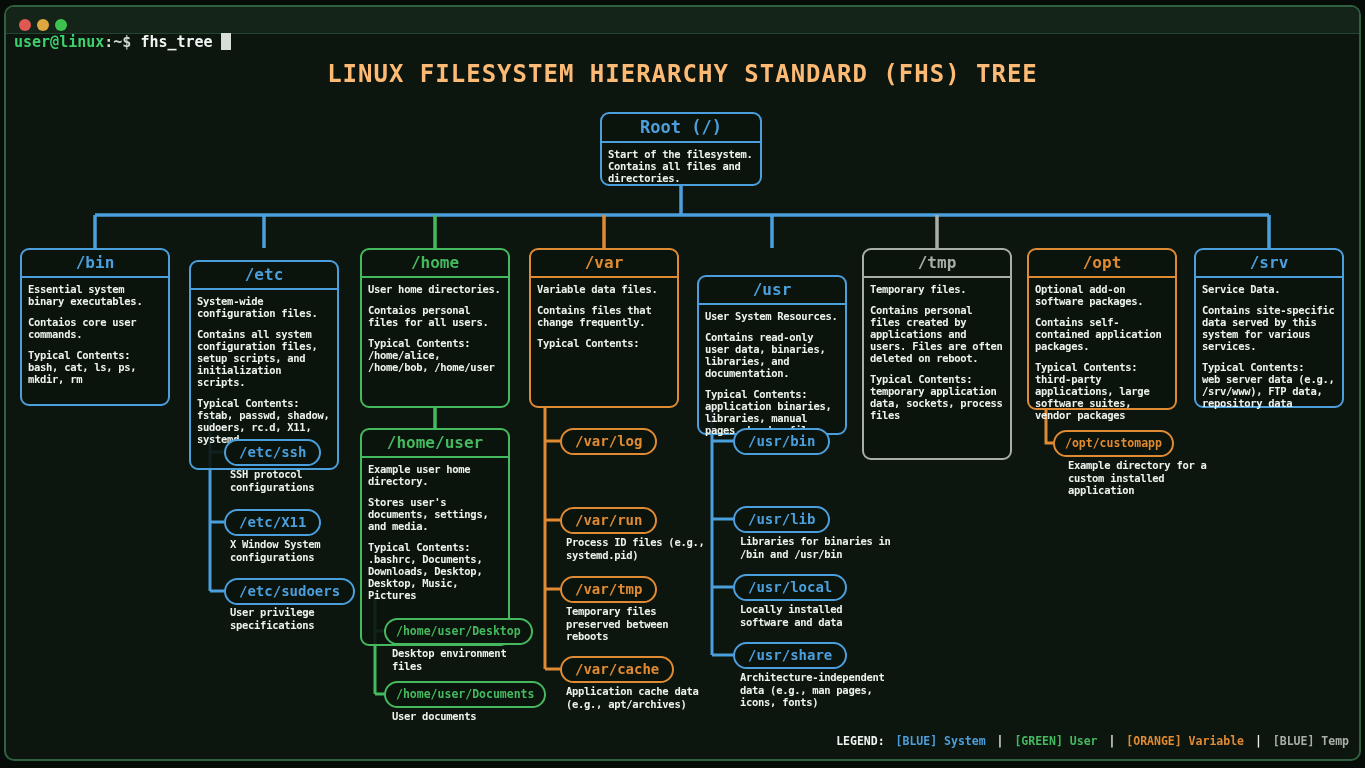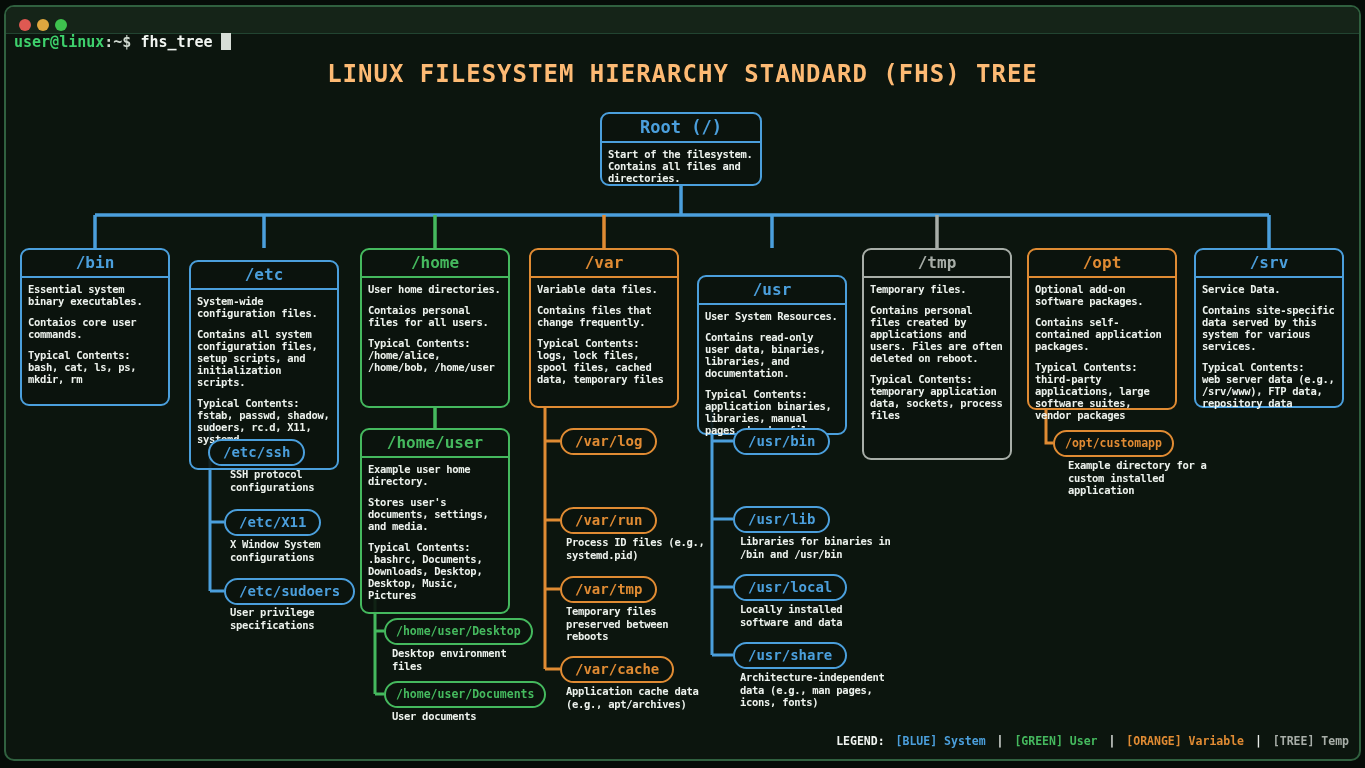--- a/index.html
+++ b/index.html
@@ -126,21 +126,21 @@
       <p>Contaios personal files for all users.</p>
       <p class="tc"><span>Typical Contents:</span><br><span>/home/alice, /home/bob, /home/user</span></p>
     </div>
   </div>
 
   <div class="bigbox c-orange" style="left:529px;top:248px;height:160px;">
     <div class="box-title">/var</div>
     <div class="box-body">
       <p>Variable data files.</p>
       <p>Contains files that change frequently.</p>
-      <p class="tc"><span>Typical Contents:</span><br><span>logs, lock files, spool files, cached data, temporary files</span></p>
+      <p class="tc"><span>Typical Contents:</span><br></p>
     </div>
   </div>
 
   <div class="bigbox c-blue" style="left:697px;top:248px;height:160px;margin-top:27px;">
     <div class="box-title">/usr</div>
     <div class="box-body">
       <p>User System Resources.</p>
       <p>Contains read-only user data, binaries, libraries, and documentation.</p>
       <p class="tc"><span>Typical Contents:</span><br><span>application binaries, libraries, manual pages, header files</span></p>
     </div>
@@ -166,30 +166,30 @@
 
   <div class="bigbox c-blue" style="left:1194px;top:248px;height:160px;">
     <div class="box-title">/srv</div>
     <div class="box-body">
       <p>Service Data.</p>
       <p>Contains site-specific data served by this system for various services.</p>
       <p class="tc"><span>Typical Contents:</span><br><span>web server data (e.g., /srv/www), FTP data, repository data</span></p>
     </div>
   </div>
 
-  <div class="bigbox c-green" style="left:360px;top:428px;height:186px;">
+  <div class="bigbox c-green" style="left:360px;top:428px;height:218px;">
     <div class="box-title">/home/user</div>
     <div class="box-body">
       <p>Example user home directory.</p>
       <p>Stores user's documents, settings, and media.</p>
       <p class="tc"><span>Typical Contents:</span><br><span>.bashrc, Documents, Downloads, Desktop, Desktop, Music, Pictures</span></p>
     </div>
   </div>
 
-  <div class="pill c-blue" style="left:208px;top:439px;">/etc/ssh</div>
+  <div class="pill c-blue" style="left:224px;top:439px;">/etc/ssh</div>
   <div class="pdesc" style="left:230px;top:468px;width:132px;">SSH protocol configurations</div>
   <div class="pill c-blue" style="left:224px;top:509px;">/etc/X11</div>
   <div class="pdesc" style="left:230px;top:538px;width:140px;">X Window System configurations</div>
   <div class="pill c-blue" style="left:224px;top:578px;">/etc/sudoers</div>
   <div class="pdesc" style="left:230px;top:606px;width:140px;">User privilege specifications</div>
 
   <div class="pill pill-tight c-green" style="left:384px;top:618px;">/home/user/Desktop</div>
   <div class="pdesc" style="left:392px;top:647px;width:140px;">Desktop environment files</div>
   <div class="pill pill-tight c-green" style="left:384px;top:681px;">/home/user/Documents</div>
   <div class="pdesc" style="left:392px;top:710px;width:150px;">User documents</div>
@@ -214,15 +214,15 @@
   <div class="pdesc" style="left:1068px;top:459px;width:145px;">Example directory for a custom installed application</div>
 
   <div class="legend">
     <span class="lg-label">LEGEND:</span>
     <span class="lg-blue">[BLUE] System</span>
     <span class="lg-sep">|</span>
     <span class="lg-green">[GREEN] User</span>
     <span class="lg-sep">|</span>
     <span class="lg-orange">[ORANGE] Variable</span>
     <span class="lg-sep">|</span>
-    <span class="lg-gray">[TREE] Temp</span>
+    <span class="lg-gray">[BLUE] Temp</span>
   </div>
 </div>
 
 </body></html>

